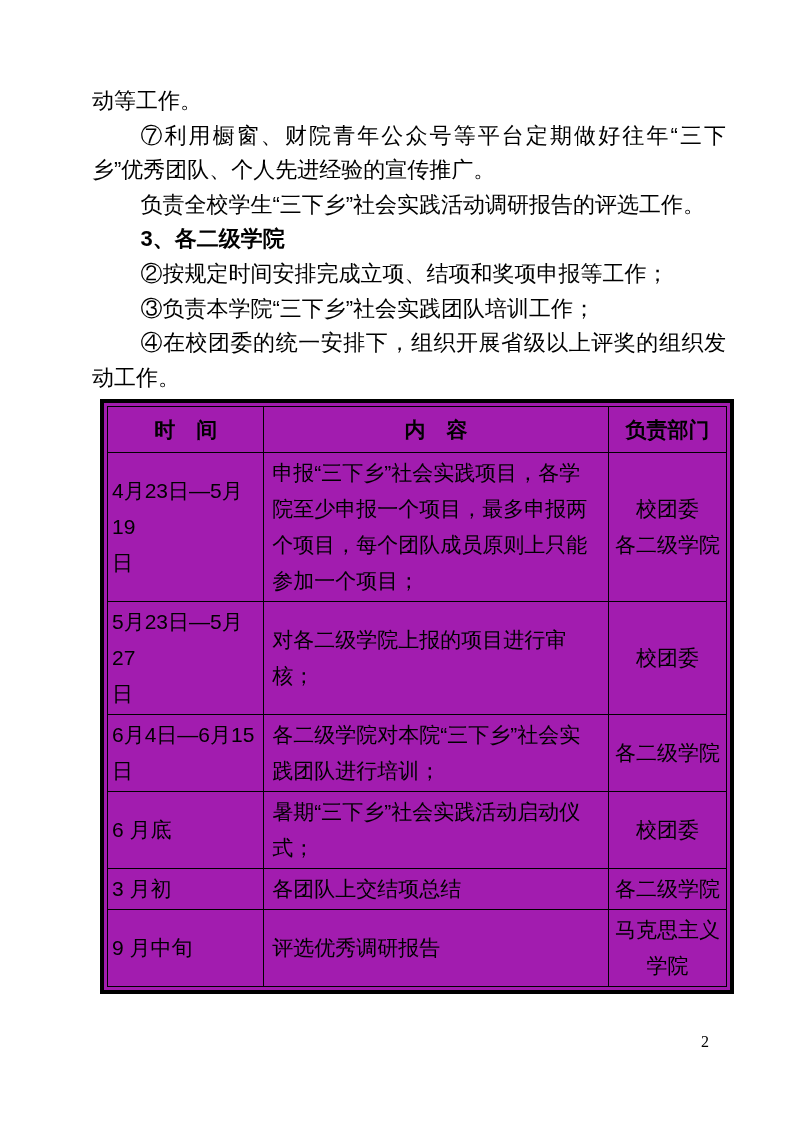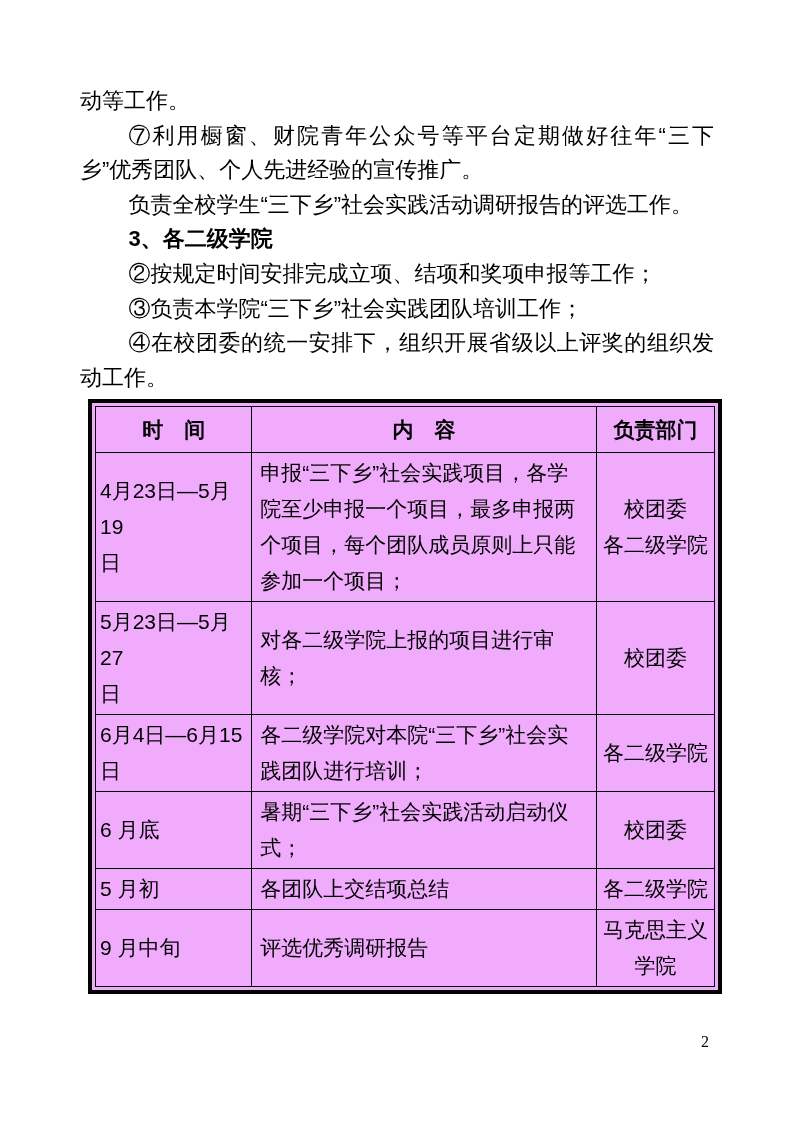--- a/index.html
+++ b/index.html
@@ -11,41 +11,41 @@
     position: relative;
     width: 793px;
     height: 1122px;
     background: #ffffff;
     color: #000000;
     font-family: "Liberation Sans", sans-serif;
     overflow: hidden;
   }
   .body-text {
     position: absolute;
-    left: 80px;
+    left: 92px;
     top: 84px;
     width: 634px;
   }
   .body-text p {
     margin: 0;
     font-size: 22px;
     line-height: 34.6px;
     text-align: justify;
   }
   .ind { text-indent: 2.2em; }
   .bold { font-weight: bold; }
 
   .table-outer {
     margin-left: 8px;
     margin-top: 4px;
     width: 634px;
     box-sizing: border-box;
     border: 4px solid #000000;
     padding: 3px;
-    background: #f0abfc;
+    background: #a21caf;
   }
   table {
     width: 100%;
     border-collapse: collapse;
     table-layout: fixed;
   }
   col.c1 { width: 156px; }
   col.c2 { width: 344px; }
   col.c3 { width: 118px; }
   th, td {
@@ -139,21 +139,21 @@
 日</td>
             <td class="cont">各二级学院对本院“三下乡”社会实践团队进行培训；</td>
             <td class="dept">各二级学院</td>
           </tr>
           <tr class="r4">
             <td class="time">6 月底</td>
             <td class="cont">暑期“三下乡”社会实践活动启动仪式；</td>
             <td class="dept">校团委</td>
           </tr>
           <tr class="r6">
-            <td class="time">5 月初</td>
+            <td class="time">3 月初</td>
             <td class="cont">各团队上交结项总结</td>
             <td class="dept">各二级学院</td>
           </tr>
           <tr class="r7">
             <td class="time">9 月中旬</td>
             <td class="cont">评选优秀调研报告</td>
             <td class="dept">马克思主义
 学院</td>
           </tr>
         </tbody>

